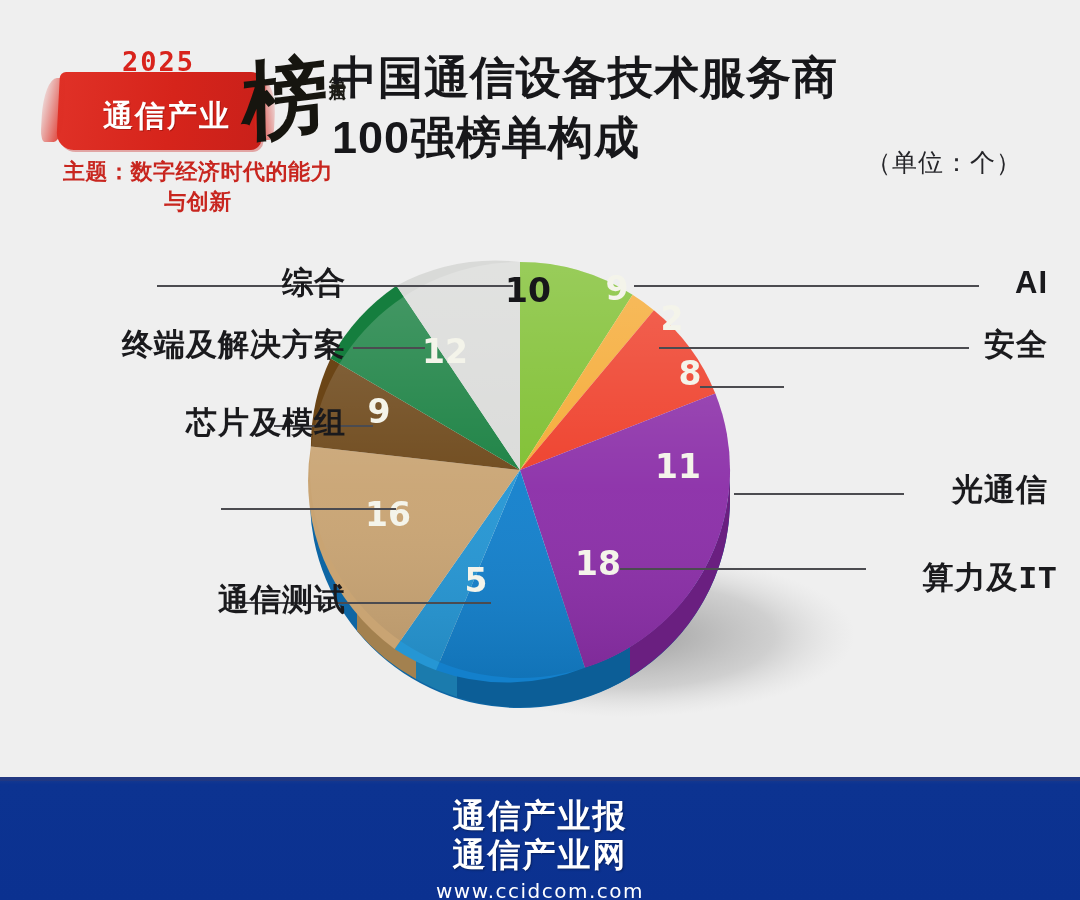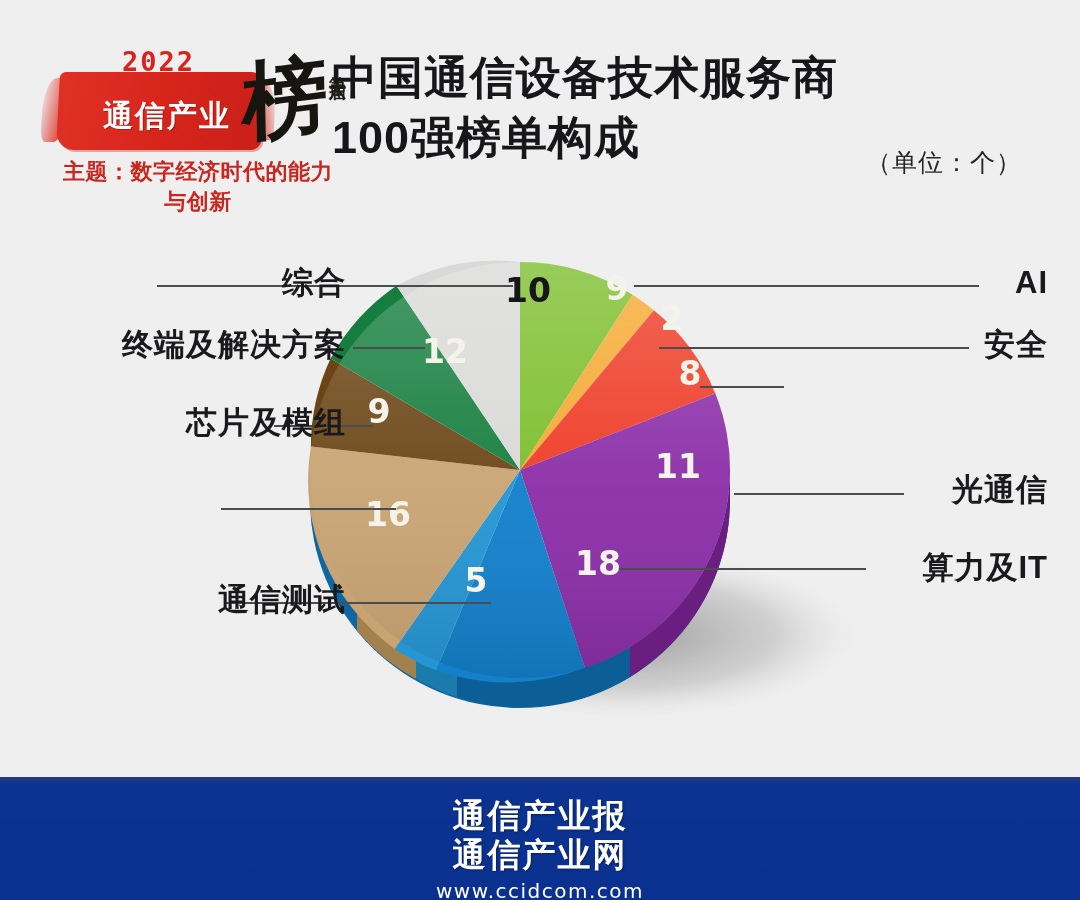--- a/index.html
+++ b/index.html
@@ -111,21 +111,21 @@
 </style>
 </head>
 <body>
 
 <div id="stage">
 
   <div class="header">
 
     <div class="logo">
       <div class="logo-brush"></div>
-      <div class="logo-year">2022</div>
+      <div class="logo-year">2025</div>
       <div class="logo-tongxin">通信产业</div>
       <div class="logo-bang">榜</div>
       <div class="logo-dishiliu">第十六届</div>
       <div class="logo-sub">主题：数字经济时代的能力与创新</div>
     </div>
 
     <div class="title">
       <div>中国通信设备技术服务商</div>
       <div>100强榜单构成</div>
     </div>
@@ -212,21 +212,21 @@
   </div>
 
   <div class="lbl left" style="left: 282px; top: 267px;">综合</div>
   <div class="lbl left" style="left: 186px; top: 407px;">芯片及模组</div>
   <div class="lbl left" style="left: 122px; top: 329px;">终端及解决方案</div>
   <div class="lbl left" style="left: 218px; top: 584px;">通信测试</div>
 
   <div class="lbl" style="left: 1015px; top: 267px;">AI</div>
   <div class="lbl" style="left: 984px; top: 329px;">安全</div>
   <div class="lbl" style="left: 952px; top: 474px;">光通信</div>
-  <div class="lbl" style="left: 922.438px; top: 552px;">算力及IT</div>
+  <div class="lbl" style="left: 922.438px; top: 564px; font-family: Liberation Mono, monospace;">算力及IT</div>
 
   <div class="footer">
     <div class="footer-rule"></div>
     <div class="footer-inner">
       <div class="f-line1">通信产业报</div>
       <div class="f-line2">通信产业网</div>
       <div class="f-url">www.ccidcom.com</div>
     </div>
   </div>
 

